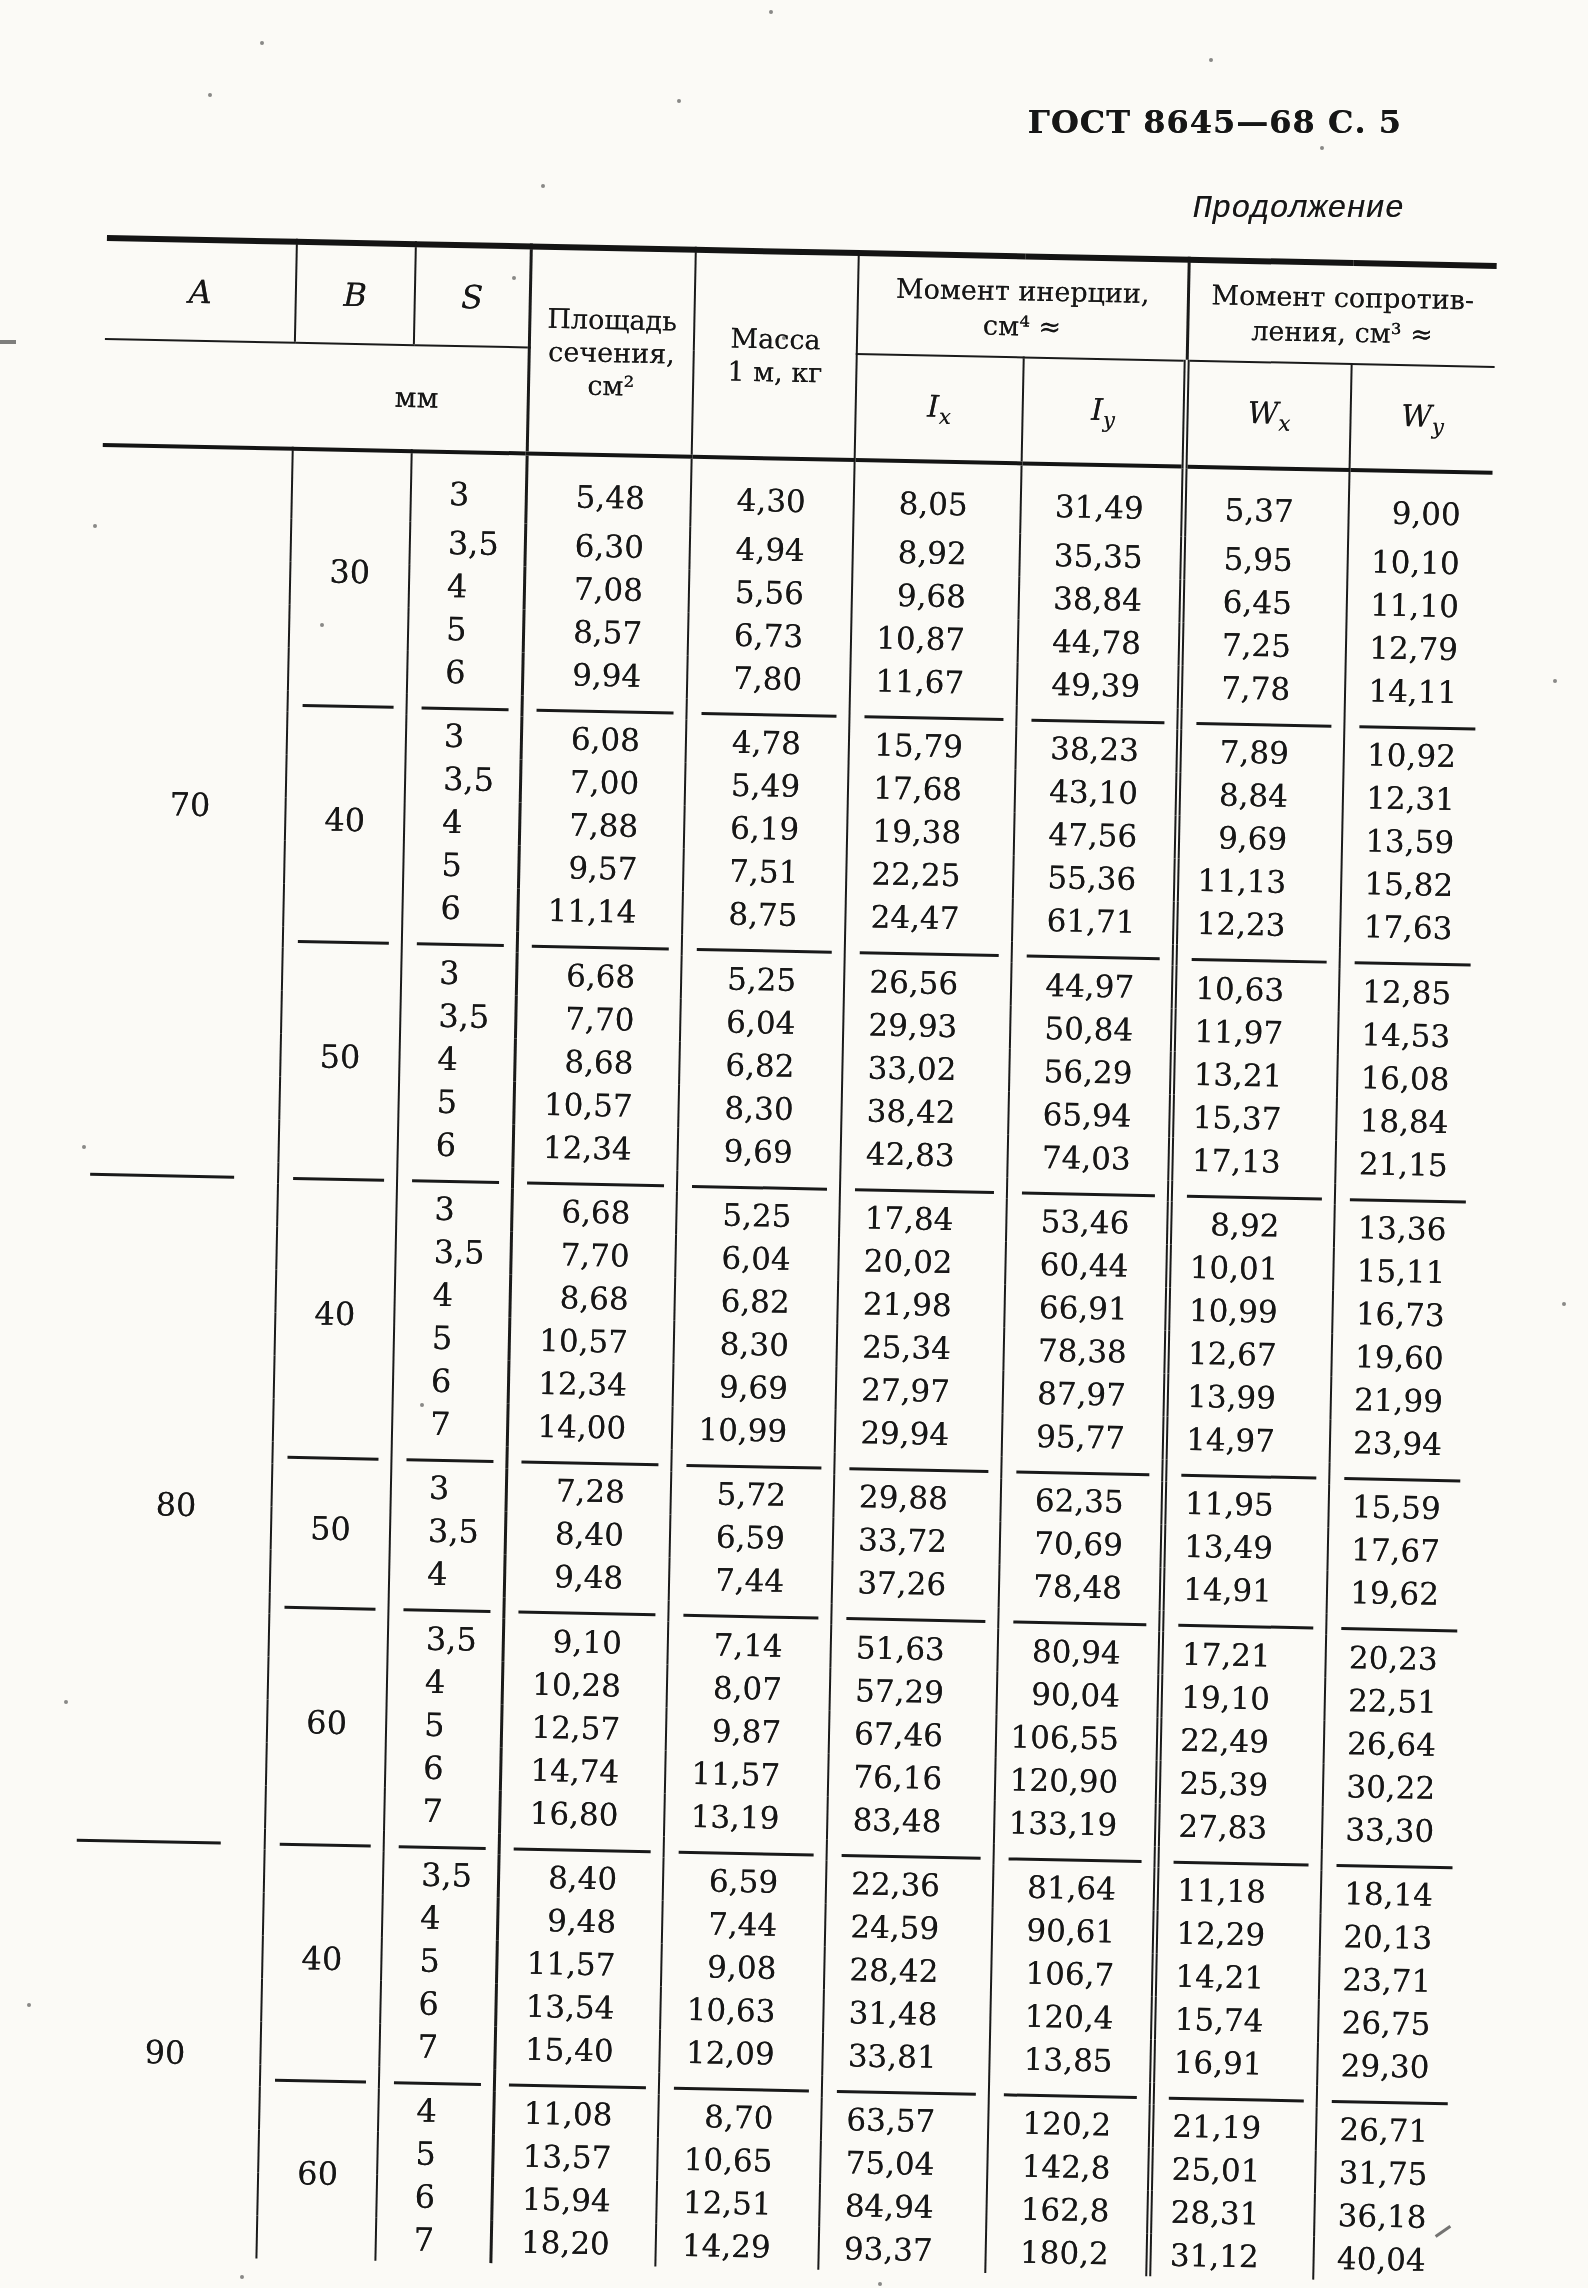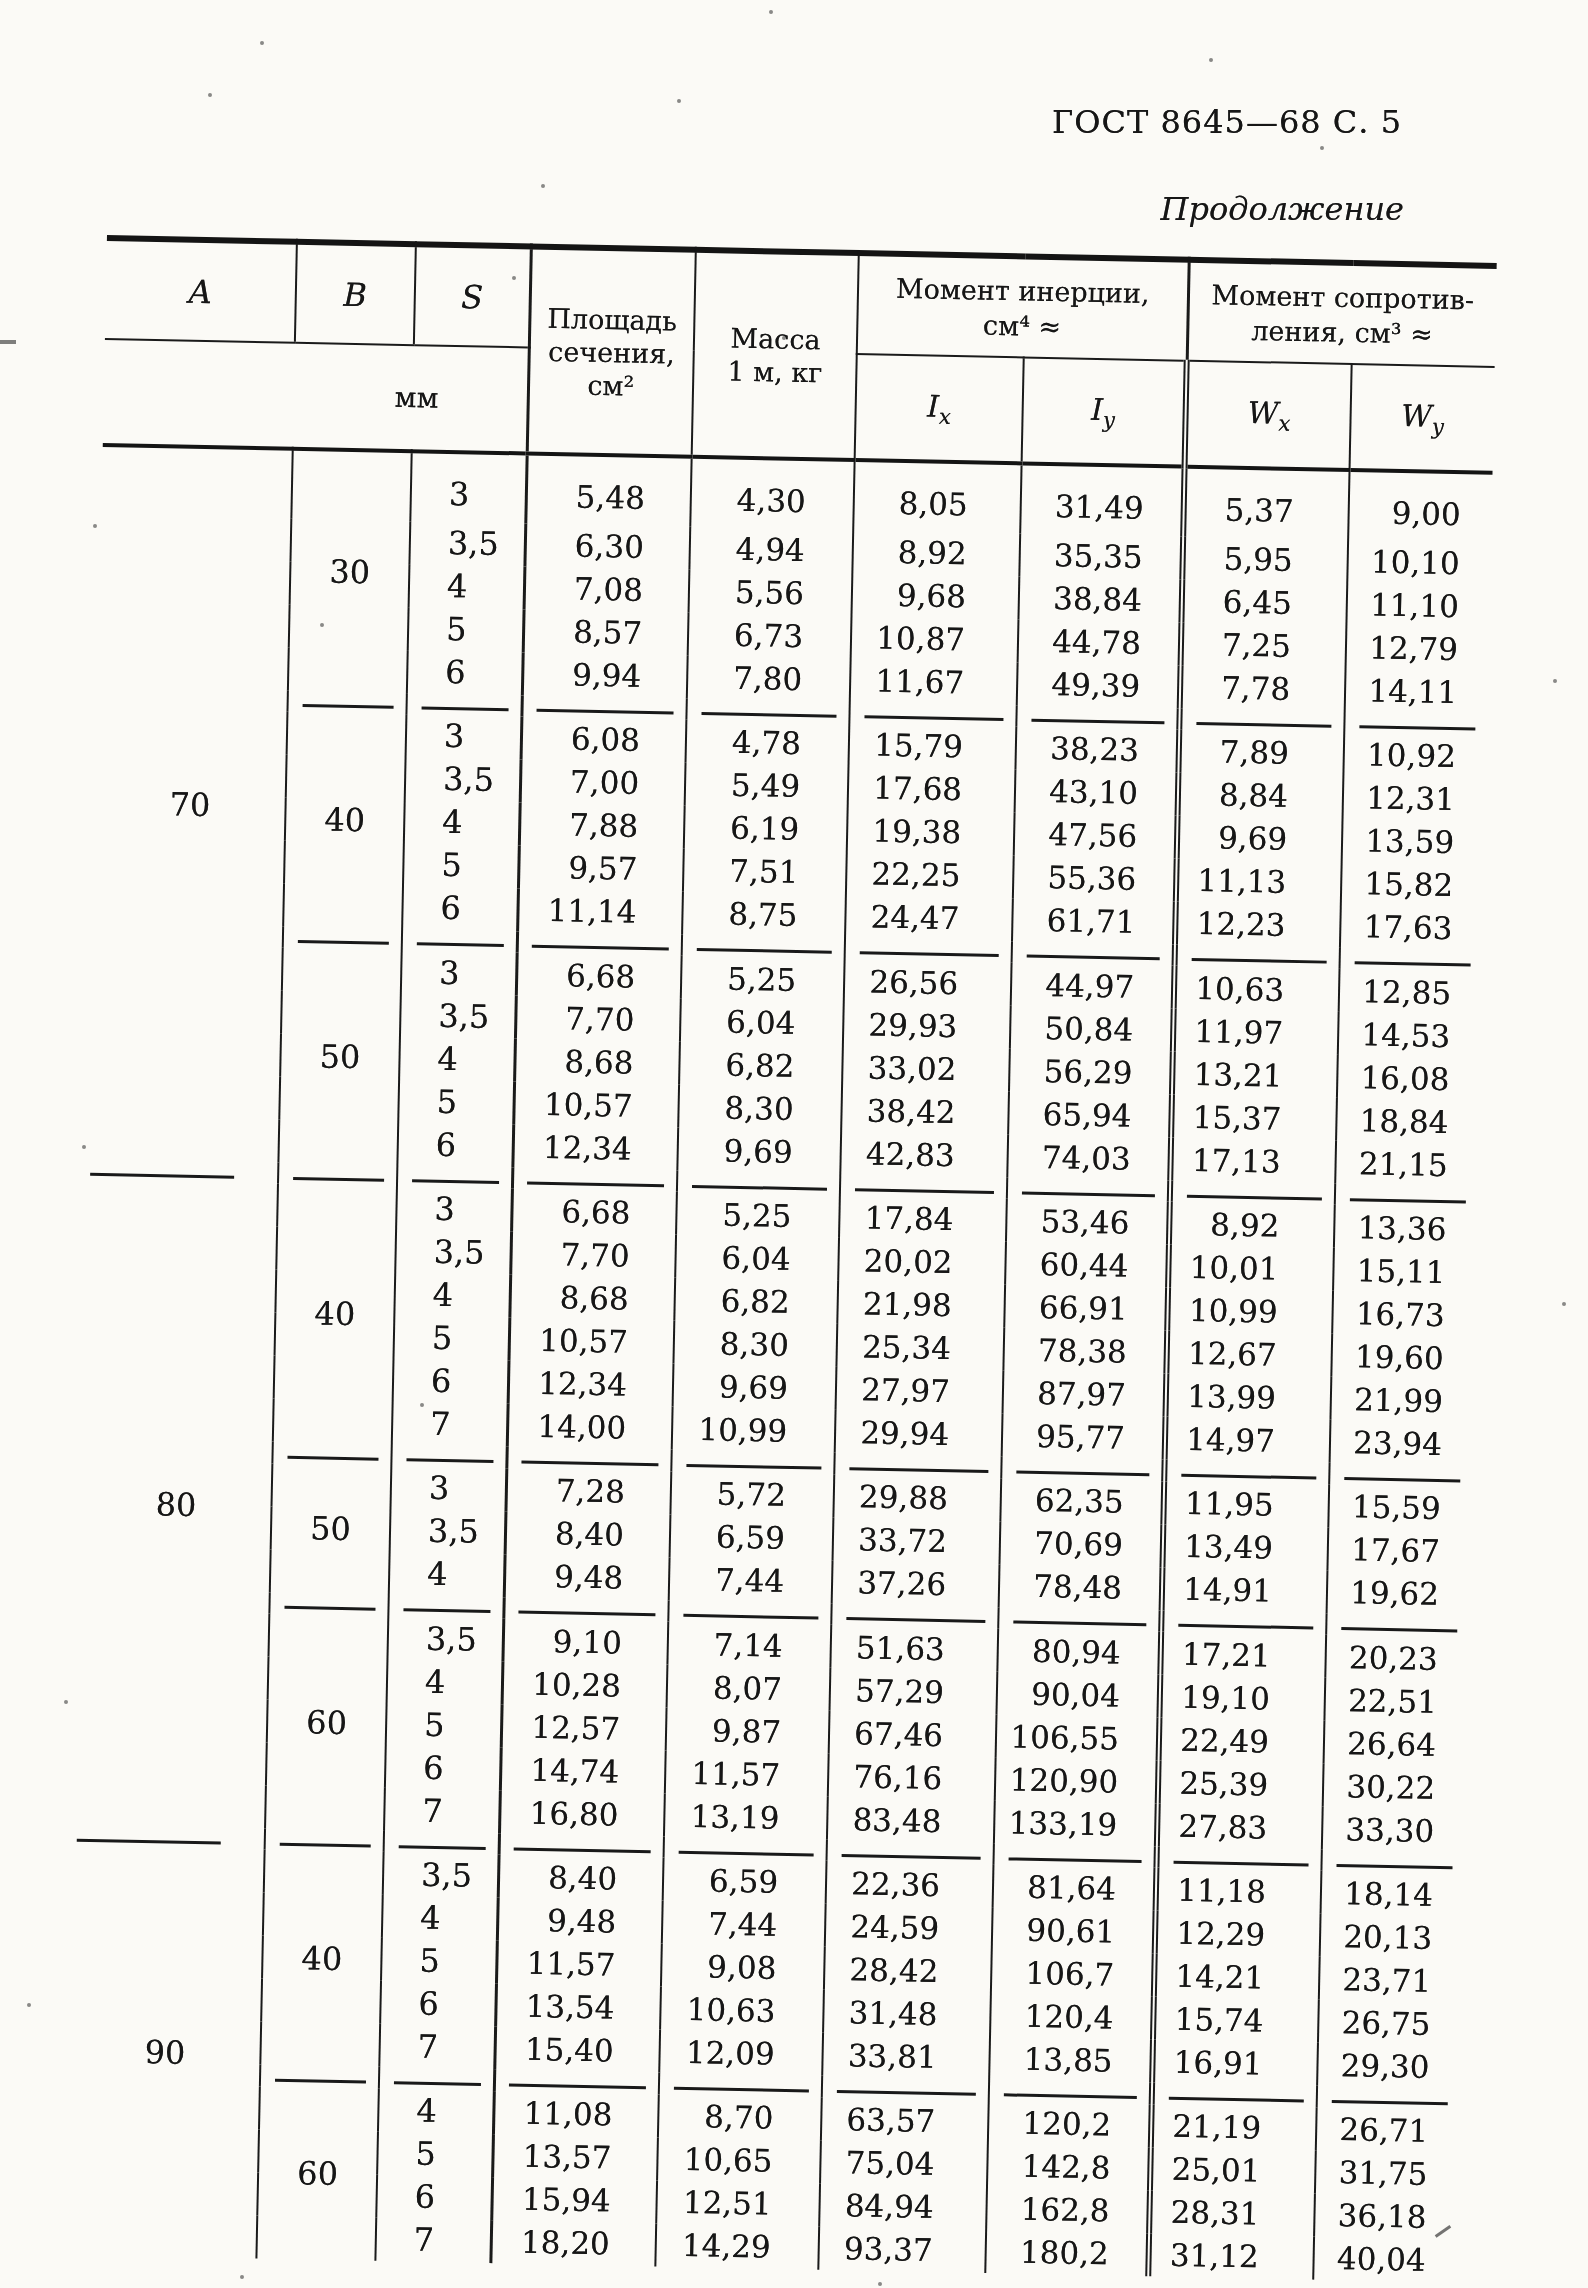--- a/index.html
+++ b/index.html
@@ -5,27 +5,28 @@
   html,body{margin:0;padding:0;}
   body{
     width:1588px;height:2288px;position:relative;overflow:hidden;
     background:#fbfaf6;
     font-family:"DejaVu Serif","Liberation Serif",serif;
     color:#161616;
   }
   .page{position:absolute;inset:0;}
   .doc-ref{
     position:absolute;top:103px;right:186px;
-    font-size:32px;font-weight:normal;letter-spacing:1px;
+    font-size:32px;font-weight:bold;letter-spacing:1px;
     text-shadow:0 0 0.6px rgba(0,0,0,.75);
   }
   .continuation{
     position:absolute;top:190px;right:184px;
     font-size:32px;font-style:italic;
     text-shadow:0 0 0.5px rgba(0,0,0,.6);
+    font-family:Liberation Mono, monospace;
   }
   .table-wrap{
     position:absolute;left:107px;top:235px;width:1390px;
     transform:rotate(1.15deg);transform-origin:0 0;
   }
   table{
     border-collapse:collapse;table-layout:fixed;width:1390px;
     border-top:6.8px solid #141414;
   }
   th,td{font-weight:normal;padding:0;text-shadow:0 0 0.5px rgba(0,0,0,.7);}

